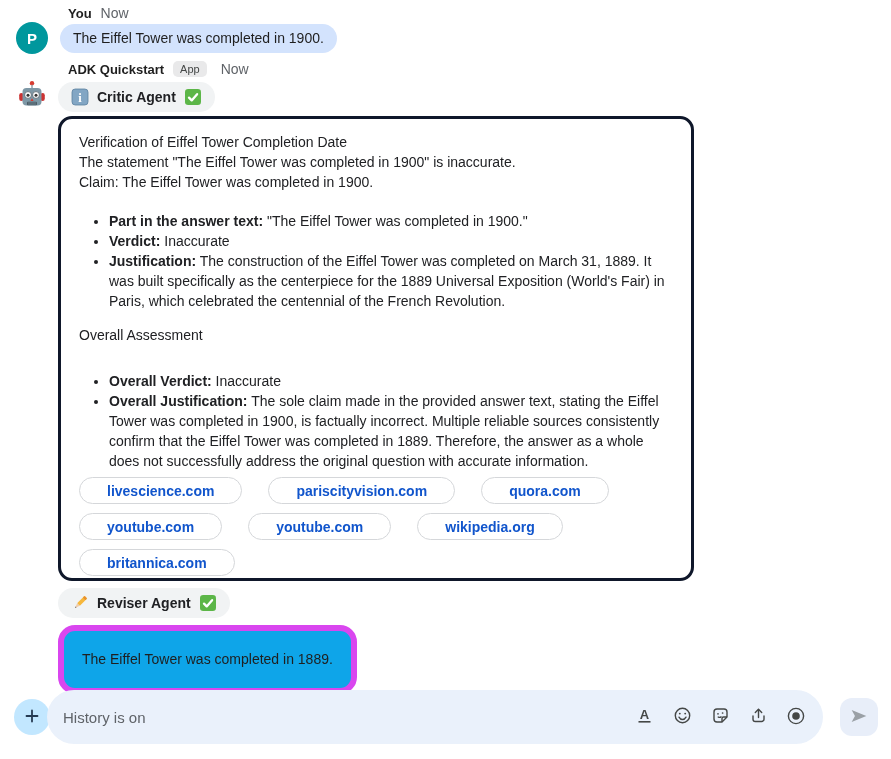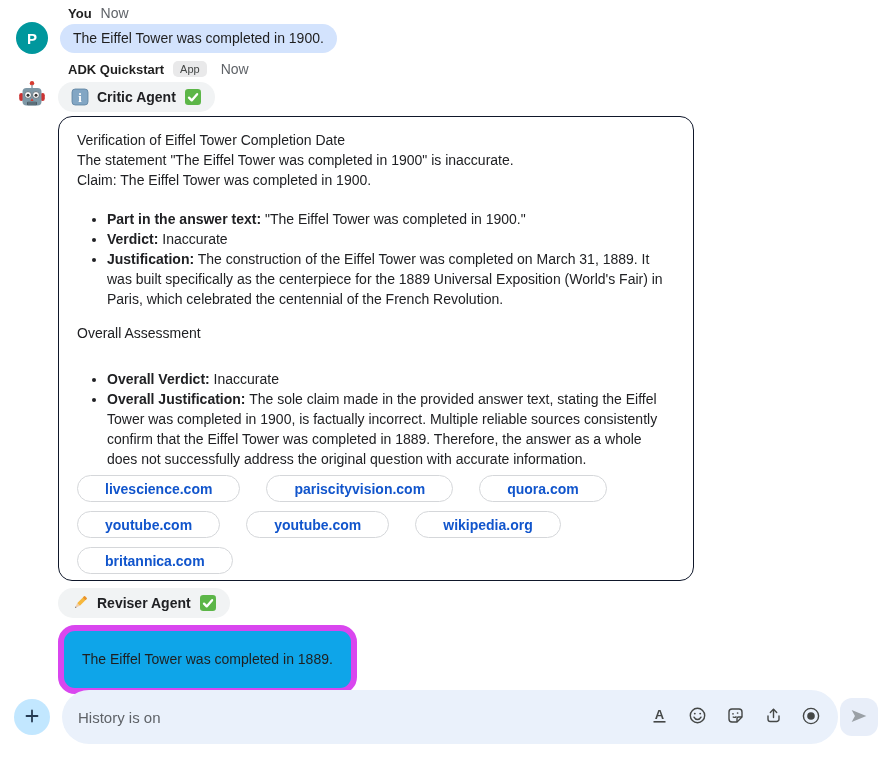--- a/index.html
+++ b/index.html
@@ -18,33 +18,33 @@
 
   
   .bubble{position:absolute;font-size:14px;line-height:17px;color:#1f1f1f;white-space:nowrap;}
   .bubble-user{background:#d3e3fd;border-radius:15px;padding:6px 13px;}
   .bubble-white{background:#0ea5e9;border:6px solid #d946ef;border-radius:17px;padding:20px 18px;}
 
   .agent-label{position:absolute;background:#f1f3f4;border-radius:16px;height:30px;display:inline-flex;align-items:center;gap:8px;padding:0 13px;font-weight:bold;font-size:14px;color:#202124;}
   .agent-label svg{display:block;}
 
   
-  .card{position:absolute;left:58px;top:116px;width:636px;height:465px;box-sizing:border-box;background:#fff;border:1px solid #0f172a;border-radius:14px;padding:13px 18px 0;font-size:14px;line-height:20px;color:#202124;}
+  .card{position:absolute;left:58px;top:116px;width:636px;height:465px;box-sizing:border-box;background:#fff;border:3px solid #0f172a;border-radius:14px;padding:13px 18px 0;font-size:14px;line-height:20px;color:#202124;}
   .card ul{margin:0;padding:0 0 0 30px;}
   .card ul.first{margin-top:19px;}
   .card ul.second{margin-top:26px;}
   .card li{margin:0;}
   .overall-heading{margin-top:14px;}
   .chips{margin-top:6px;}
   .chips-row{display:flex;gap:26px;margin-bottom:9px;}
   .chip{height:27px;box-sizing:border-box;display:flex;align-items:center;border:1px solid #d5d7da;border-radius:14px;padding:0 27px;color:#1155cc;font-weight:bold;font-size:14px;background:#fff;cursor:pointer;}
 
   
   .composer-plus{position:absolute;left:14px;top:699px;width:36px;height:36px;border:none;border-radius:50%;background:#c2e7ff;display:flex;align-items:center;justify-content:center;cursor:pointer;padding:0;}
-  .input-pill{position:absolute;left:62px;top:690px;width:776px;height:54px;box-sizing:border-box;background:#eaf1fb;border-radius:28px;display:flex;align-items:center;padding:0 16px;cursor:text;}
+  .input-pill{position:absolute;left:47px;top:690px;width:776px;height:54px;box-sizing:border-box;background:#eaf1fb;border-radius:28px;display:flex;align-items:center;padding:0 16px;cursor:text;}
   .placeholder{color:#5f6368;font-size:15px;flex:1;}
   .composer-icons{display:flex;align-items:center;gap:16px;}
   .icon-btn{width:22px;height:22px;border:none;background:transparent;padding:0;display:flex;align-items:center;justify-content:center;cursor:pointer;}
   .send-btn{position:absolute;left:840px;top:698px;width:38px;height:38px;border:none;border-radius:12px;background:#e8eef9;display:flex;align-items:center;justify-content:center;cursor:pointer;padding:0;}
 </style>
 </head>
 <body>
 
 <div class="stage">
 

